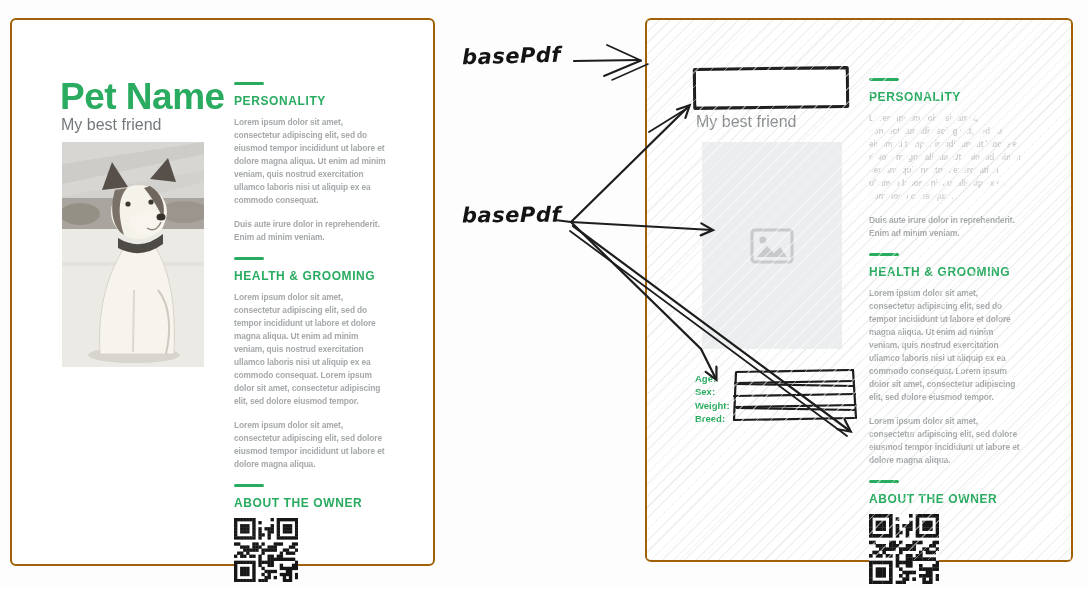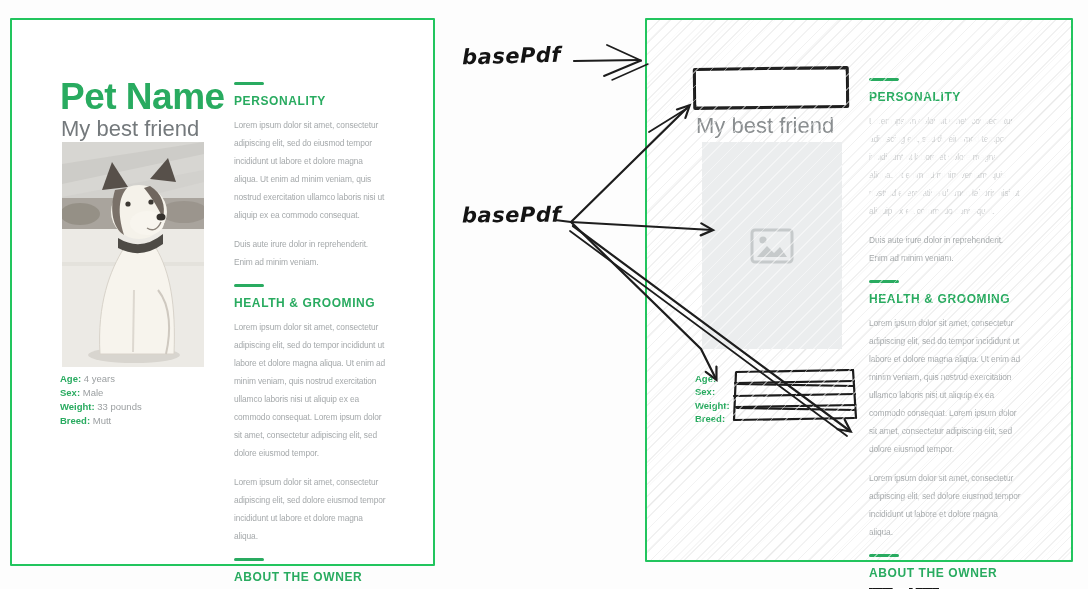--- a/index.html
+++ b/index.html
@@ -1,39 +1,39 @@
 <!DOCTYPE html>
 <html><head>
 <meta charset="utf-8">
 <style>
   html,body{margin:0;padding:0;background:#ffffff;}
   .canvas{position:relative;width:1088px;height:589px;background:#fdfdfd;overflow:hidden;
           font-family:"Liberation Sans", sans-serif;}
 
   
-  .page{position:absolute;background:#ffffff;border:2px solid #22c55e;border-radius:1px;}
+  .page{position:absolute;background:#ffffff;border:2px solid #a16207;border-radius:6px;}
   .page-left{left:10px;top:18px;width:421px;height:544px;}
   .page-right{left:645px;top:18px;width:424px;height:540px;border-width:2.5px;
       background-image:
         repeating-linear-gradient(135deg, rgba(0,0,0,0.055) 0px, rgba(0,0,0,0.055) 1.3px, transparent 1.3px, transparent 8px),
         repeating-linear-gradient(135deg, rgba(0,0,0,0.03) 0px, rgba(0,0,0,0.03) 1px, transparent 1px, transparent 15px);}
   .hatch-top{position:absolute;inset:0;pointer-events:none;z-index:6;
       background-image:repeating-linear-gradient(135deg, rgba(255,255,255,0.45) 0px, rgba(255,255,255,0.45) 1.2px, transparent 1.2px, transparent 10px);}
 
   
   .pet-title{position:absolute;left:48px;top:56px;margin:0;font-size:37px;font-weight:800;
       letter-spacing:-0.5px;color:#29ab60;}
-  .pet-subtitle{position:absolute;left:49px;top:96px;margin:0;font-size:22px;font-weight:400;color:#74797c;}
+  .pet-subtitle{position:absolute;left:49px;top:96px;margin:0;font-size:16px;font-weight:400;color:#74797c;}
   .col2{position:absolute;width:152px;}
   .page-left  .col2{left:222px;top:62px;}
   .page-right .col2{left:222px;top:58px;}
   .divider{width:30px;height:3px;background:#29ab60;border-radius:2px;margin:0 0 9px 0;}
   .sec{margin-bottom:13px;}
   .sec h3{margin:0 0 8px 0;font-size:12px;font-weight:700;letter-spacing:0.6px;color:#29ab60;}
-  .sec p{margin:0 0 11px 0;font-size:8.4px;line-height:18px;letter-spacing:-0.12px;color:#a5a9ab;}
+  .sec p{margin:0 0 11px 0;font-size:8.4px;line-height:13px;letter-spacing:-0.12px;color:#a5a9ab;font-weight:bold;}
   .erased{opacity:.55;
       -webkit-mask-image:repeating-linear-gradient(115deg, rgba(0,0,0,1) 0 7px, rgba(0,0,0,.08) 7px 14px);
       mask-image:repeating-linear-gradient(115deg, rgba(0,0,0,1) 0 7px, rgba(0,0,0,.08) 7px 14px);}
   .qr{display:block;margin-top:3px;}
 
   
   .photo{position:absolute;left:50px;top:122px;width:142px;height:225px;overflow:hidden;background:#dddbd7;}
   .img-ph{position:absolute;left:55px;top:122px;width:140px;height:207px;background:#ebedee;
       display:flex;align-items:center;justify-content:center;}
 
@@ -89,26 +89,20 @@
         <polygon points="70,45 80,45 77,72 72,72" fill="#f5f2ea"></polygon>
         <circle cx="66" cy="62" r="2.6" fill="#3c3833"></circle>
         <circle cx="89" cy="60" r="2.6" fill="#3c3833"></circle>
         <ellipse cx="85" cy="81" rx="17" ry="12" fill="#f8f5ee"></ellipse>
         <ellipse cx="99" cy="75" rx="4.5" ry="3.6" fill="#35312d"></ellipse>
         <path d="M85,86 C91,90 96,87 99,80" fill="none" stroke="#8d857c" stroke-width="1.4"></path>
         <path d="M56,96 Q79,110 101,92 L101,102 Q79,118 56,106 Z" fill="#4e4b46"></path>
       </svg>
     </div>
 
-    <div class="details">
-      <div class="detail-row"><b>Age:</b> <span>4 years</span></div>
-      <div class="detail-row"><b>Sex:</b> <span>Male</span></div>
-      <div class="detail-row"><b>Weight:</b> <span>33 pounds</span></div>
-      <div class="detail-row"><b>Breed:</b> <span>Mutt</span></div>
-    </div>
 
     <div class="col2">
       <div class="sec">
         <div class="divider"></div>
         <h3>PERSONALITY</h3>
         <p>Lorem ipsum dolor sit amet, consectetur adipiscing elit, sed do eiusmod tempor incididunt ut labore et dolore magna aliqua. Ut enim ad minim veniam, quis nostrud exercitation ullamco laboris nisi ut aliquip ex ea commodo consequat.</p>
         <p>Duis aute irure dolor in reprehenderit. Enim ad minim veniam.</p>
       </div>
       <div class="sec">
         <div class="divider"></div>

